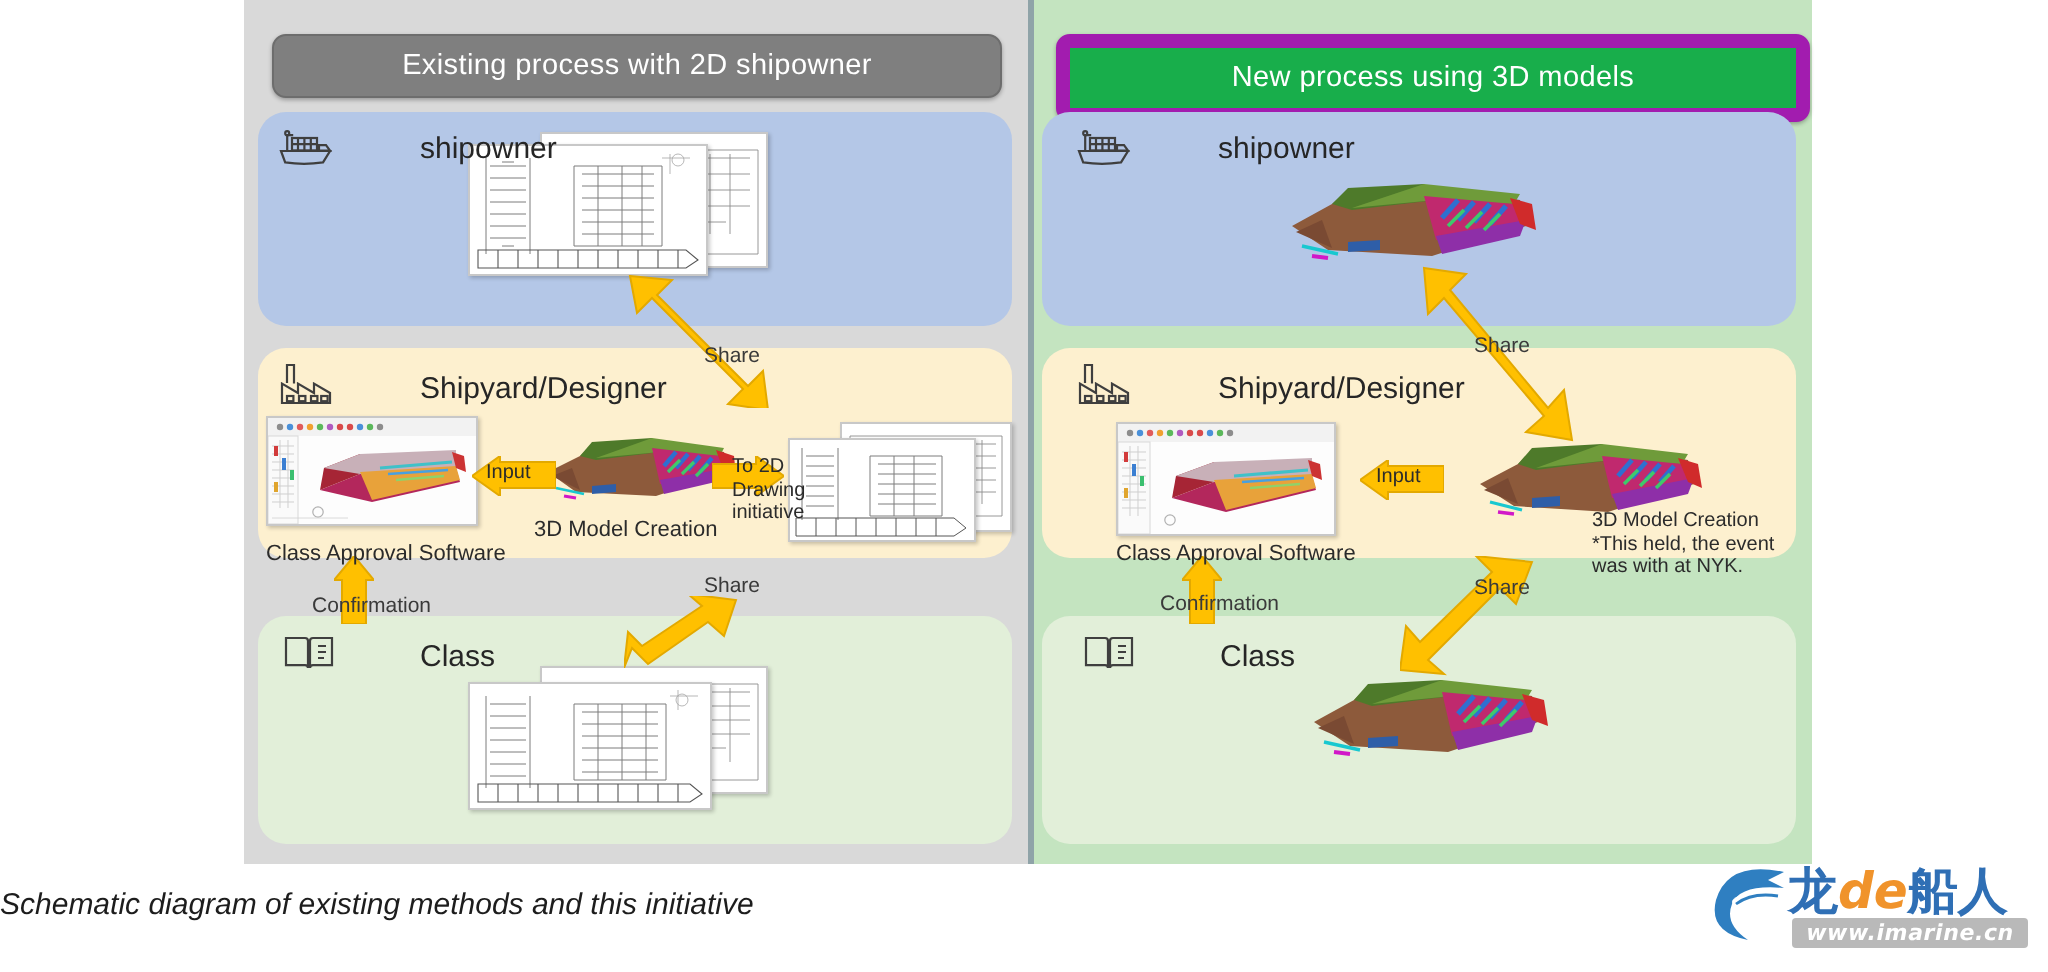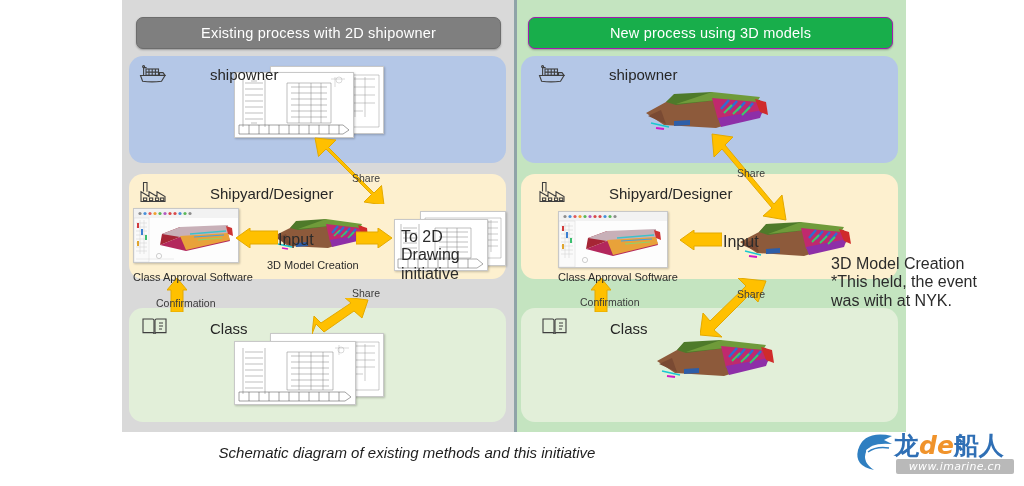--- a/index.html
+++ b/index.html
@@ -20,21 +20,21 @@
 
   
   .pill{
     position:absolute;top:17px;height:30px;
     border-radius:7px;
     display:flex;align-items:center;justify-content:center;
     color:#ffffff;font-size:14.5px;letter-spacing:.2px;
     box-shadow:0 1px 2px rgba(0,0,0,.30);
   }
   .pill-left{left:136px;width:363px;background:#7f7f7f;border:1px solid #6d6d6d;}
-  .pill-right{left:528px;width:363px;background:#18ae4b;border:1px solid #a21caf;}
+  .pill-right{left:528px;width:363px;background:#18ae4b;border:7px solid #a21caf;}
 
   
   .card{position:absolute;border-radius:14px;}
   .card-owner{top:56px;height:107px;background:#b4c7e7;}
   .card-yard {top:174px;height:105px;background:#fdf0cf;}
   .card-class{top:308px;height:114px;background:#e2efd9;}
 
   .L{left:129px;width:377px;}
   .R{left:521px;width:377px;}
 
@@ -54,43 +54,43 @@
     overflow:hidden;
   }
 
   
   .arrow{position:absolute;z-index:5;}
 
   
   .cap{position:absolute;font-size:10.5px;color:#3a3a3a;z-index:7;white-space:nowrap;line-height:1.18;}
   .cap-b{position:absolute;font-size:11px;color:#2b2b2b;z-index:7;white-space:nowrap;}
   .tag{
-    position:absolute;z-index:8;font-size:16px;color:#2b2b2b;
-    line-height:1.15;white-space:nowrap;margin-left:35px;
+    position:absolute;z-index:8;font-size:10px;color:#2b2b2b;
+    line-height:1.15;white-space:nowrap;
   }
 
   
   .figcap{
     position:absolute;left:0;top:444px;width:814px;
-    text-align:center;font-style:italic;font-size:15px;color:#1d1d1d;
+    text-align:left;font-style:italic;font-size:15px;color:#1d1d1d;
     font-family:"Liberation Sans","DejaVu Sans",sans-serif;
   }
 
   
   .wm{position:absolute;left:852px;top:428px;width:166px;height:52px;z-index:20;}
   .wm-cn{
     position:absolute;left:42px;top:1px;
     font-size:25px;font-weight:bold;color:#2f6fb5;
     font-family:"DejaVu Sans",sans-serif;letter-spacing:0px;
   }
   .wm-de{color:#f0932b;font-style:italic;font-weight:bold;}
   .wm-url{
     position:absolute;left:44px;top:31px;width:118px;height:15px;
     background:#b9b9b9;border-radius:2px;
-    color:#ffffff;font-size:11px;font-style:italic;font-weight:normal;
+    color:#ffffff;font-size:11px;font-style:italic;font-weight:bold;
     text-align:center;line-height:15px;letter-spacing:.3px;
     font-family:"DejaVu Sans",sans-serif;
   }
 </style>
 </head>
 <body>
 
 <div class="stage">
 
   <div class="col col-left"></div>

